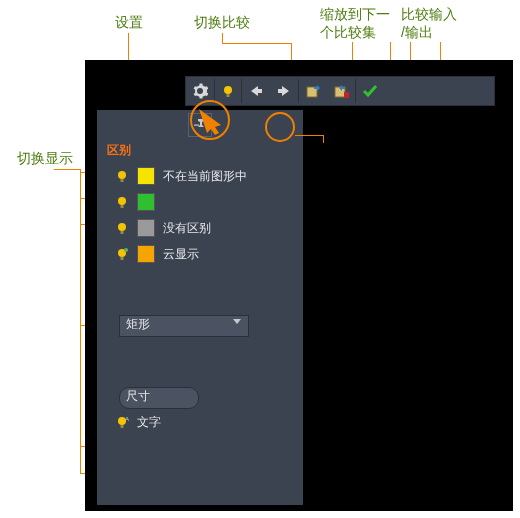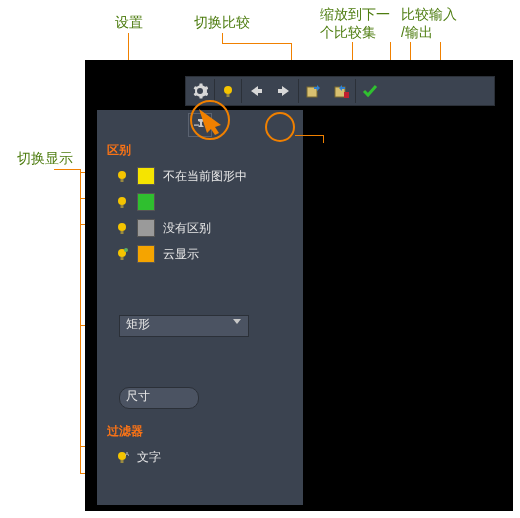--- a/index.html
+++ b/index.html
@@ -243,21 +243,20 @@
       <span>矩形</span>
       <svg width="10" height="10" viewBox="0 0 10 10">
           <path fill="#c8c8c8" d="M1 3h8L5 8z"></path>
         </svg>
     </div>
     <div style="height:6px;"></div>
     <div class="inp">
       <span>尺寸</span>
     </div>
 
-    <div class="section-title" style="padding-top:14px;">过滤器</div>
     <div class="row">
       <span class="bulb">
           <svg width="14" height="14" viewBox="0 0 14 14">
             <circle cx="7" cy="6" r="4" fill="#f5c400"></circle>
             <rect x="5.5" y="10" width="3" height="3" fill="#9a8a40"></rect>
             <text x="10" y="6" font-size="6" fill="#c8c8c8">A</text>
           </svg>
         </span>
       <span class="row-label">文字</span>
     </div>

